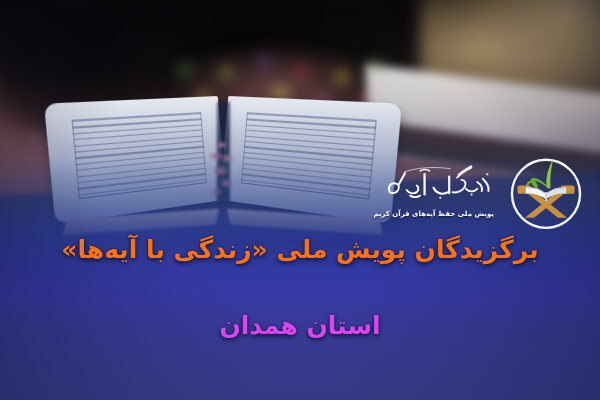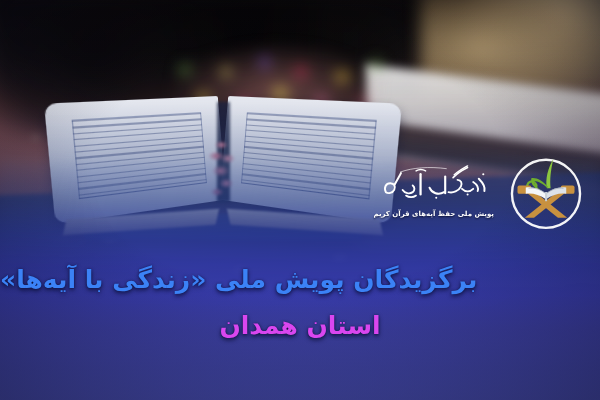--- a/index.html
+++ b/index.html
@@ -303,43 +303,42 @@
     right: 8px;
     top: 146px;
     display: flex;
     align-items: center;
     gap: 6px;
   }
   .emblem { width: 92px; height: 92px; flex: 0 0 auto; }
   .wordmark {
     display: flex;
     flex-direction: column;
-    align-items: center;
     gap: 2px;
     padding-bottom: 4px;
   }
   .wordmark-main { width: 112px; height: 46px; }
   .wordmark-sub {
     color: #ffffff;
     font-size: 7px;
     line-height: 1;
     letter-spacing: .2px;
     white-space: nowrap;
     text-shadow: 0 1px 2px rgba(8,12,40,.85);
     font-weight: 700;
   }
 
   
   .headline {
     position: absolute;
     left: 0;
     right: 0;
-    top: 266px;
-    text-align: left;
-    color: #3b82f6;
+    top: 236px;
+    text-align: center;
+    color: #f97316;
     font-size: 25px;
     font-weight: 700;
     line-height: 1.15;
     letter-spacing: 0;
     text-shadow:
       0 2px 4px rgba(6,10,40,.75),
       0 0 2px rgba(10,14,50,.5);
   }
   .subline {
     position: absolute;

